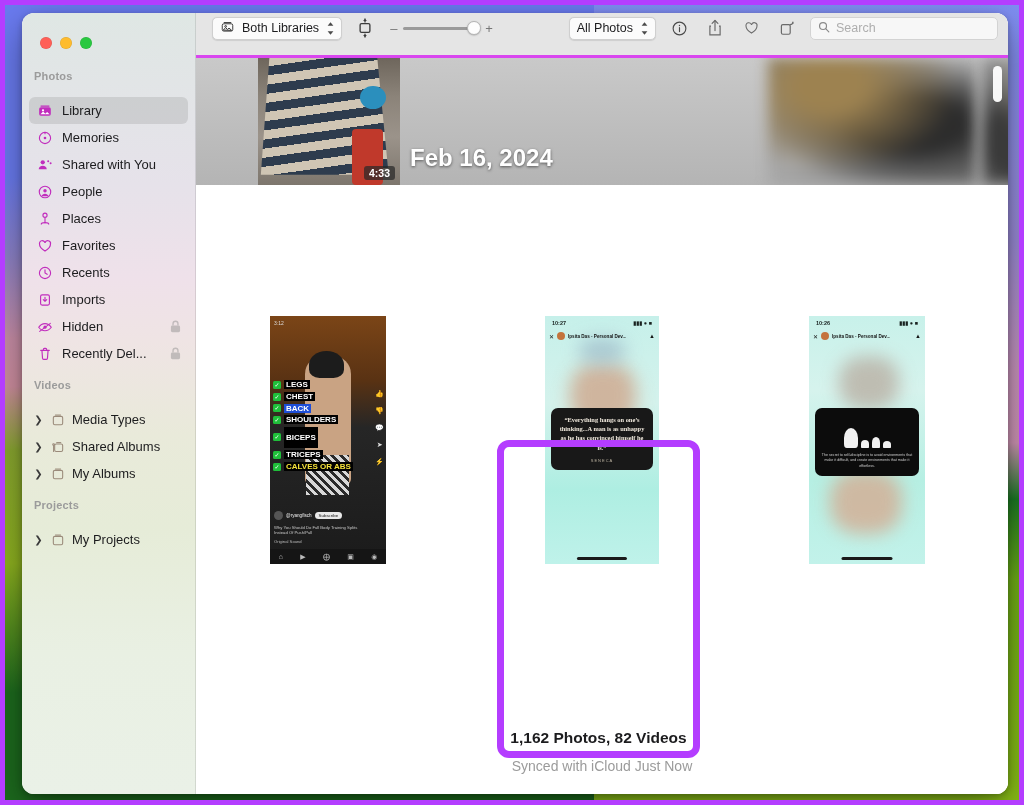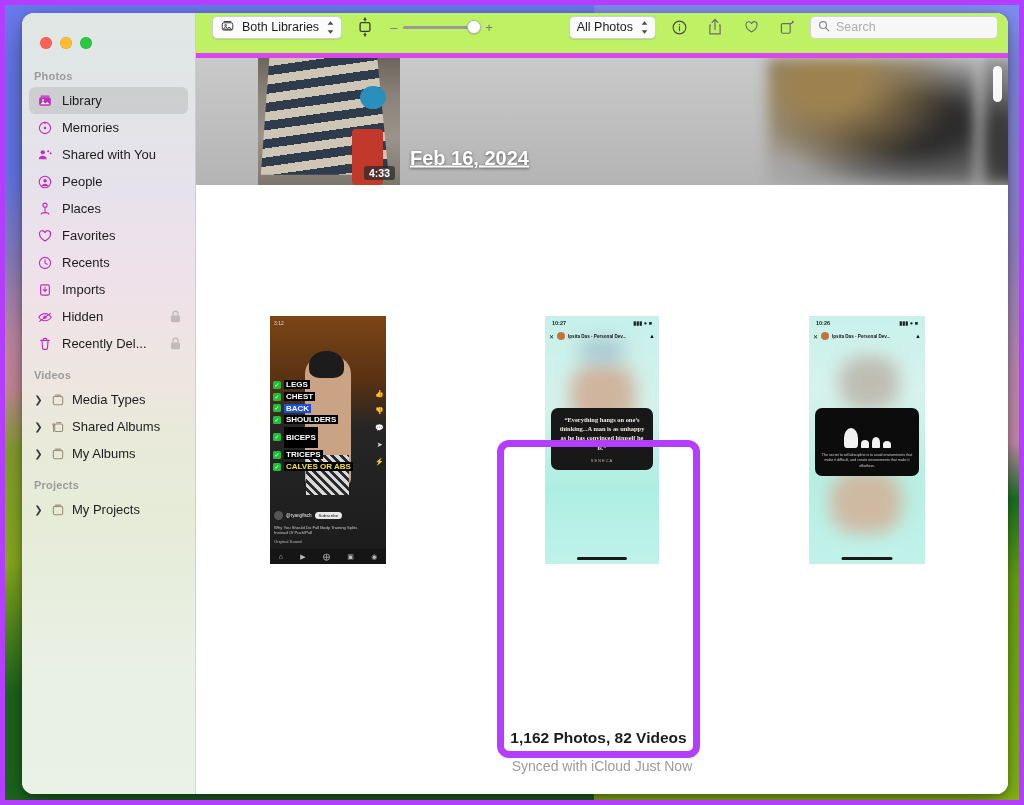--- a/index.html
+++ b/index.html
@@ -77,21 +77,21 @@
     display:flex; gap:8px; align-items:center;
     padding:15px 0 0 18px; height:45px;
   }
   .tl{ width:12px;height:12px;border-radius:50%; }
   .tl.red{background:#ff5f57;box-shadow:inset 0 0 0 .5px rgba(0,0,0,.12);}
   .tl.yellow{background:#febc2e;box-shadow:inset 0 0 0 .5px rgba(0,0,0,.12);}
   .tl.green{background:#28c840;box-shadow:inset 0 0 0 .5px rgba(0,0,0,.12);}
 
   .sb-section{
     font-size:11px; font-weight:700; color:#9b9b9b;
-    padding:12px 0 5px 12px; letter-spacing:.2px;
+    padding:12px 0 15px 12px; letter-spacing:.2px;
   }
   .sb-item{
     display:flex; align-items:center; gap:9px;
     height:27px; margin:0 7px; padding:0 7px;
     border-radius:6px; font-size:13px; color:#1c1c1e;
     position:relative;
   }
   .sb-item.selected{ background:rgba(120,120,120,.20); }
   .sb-ico{ width:17px;height:17px;flex:0 0 17px;display:flex;align-items:center;justify-content:center; }
   .sb-ico svg{ width:16px;height:16px; display:block; }
@@ -101,22 +101,22 @@
     width:9px; flex:0 0 9px; color:#3a3a3a; font-size:10px; line-height:1;
     display:flex;align-items:center;justify-content:center;
   }
   .sb-item.album{ padding-left:5px; gap:6px; }
 
   
   #main{ flex:1; position:relative; background:#fff; display:flex; flex-direction:column; overflow:hidden;}
 
   #toolbar{
     height:45px; flex:0 0 45px;
-    background:#bef264;
-    border-bottom:5px solid #d946ef;
+    background:#e5e5e5;
+    border-bottom:3px solid #d946ef;
     display:flex; align-items:center;
     padding:0 10px 12px 16px;
     gap:10px;
   }
   .tb-popup{
     display:flex;align-items:center;gap:7px;
     height:23px; padding:0 6px 0 7px;
     background:#fbfbfb; border:.5px solid #cfcfcf;
     border-radius:5px; box-shadow:0 .5px 1px rgba(0,0,0,.10);
     font-size:12.5px; color:#1c1c1e; white-space:nowrap;
@@ -157,24 +157,23 @@
     flex:1; position:relative; overflow:hidden; background:#fff;
   }
   #row-top{
     position:relative; height:127px; width:100%;
     background:linear-gradient(180deg,#c9c9c9,#b4b4b4);
     overflow:hidden;
   }
   .toprow-img{ position:absolute; top:0; height:127px; }
   .date-label{
     position:absolute; left:214px; top:100px; transform:translateY(-50%);
-    color:#fff; font-size:20px; font-weight:700;
+    color:#fff; font-size:24px; font-weight:700;
     text-shadow:0 1px 3px rgba(0,0,0,.55);
     z-index:5;
-    text-decoration:underline;
   }
   .dur-badge{
     position:absolute; right:5px; bottom:5px;
     background:rgba(40,40,40,.72); color:#fff;
     font-size:10.5px; padding:1px 5px; border-radius:3px;
     font-weight:600;
   }
 
   .row{ display:flex; gap:0; position:relative; }
   .cell{

